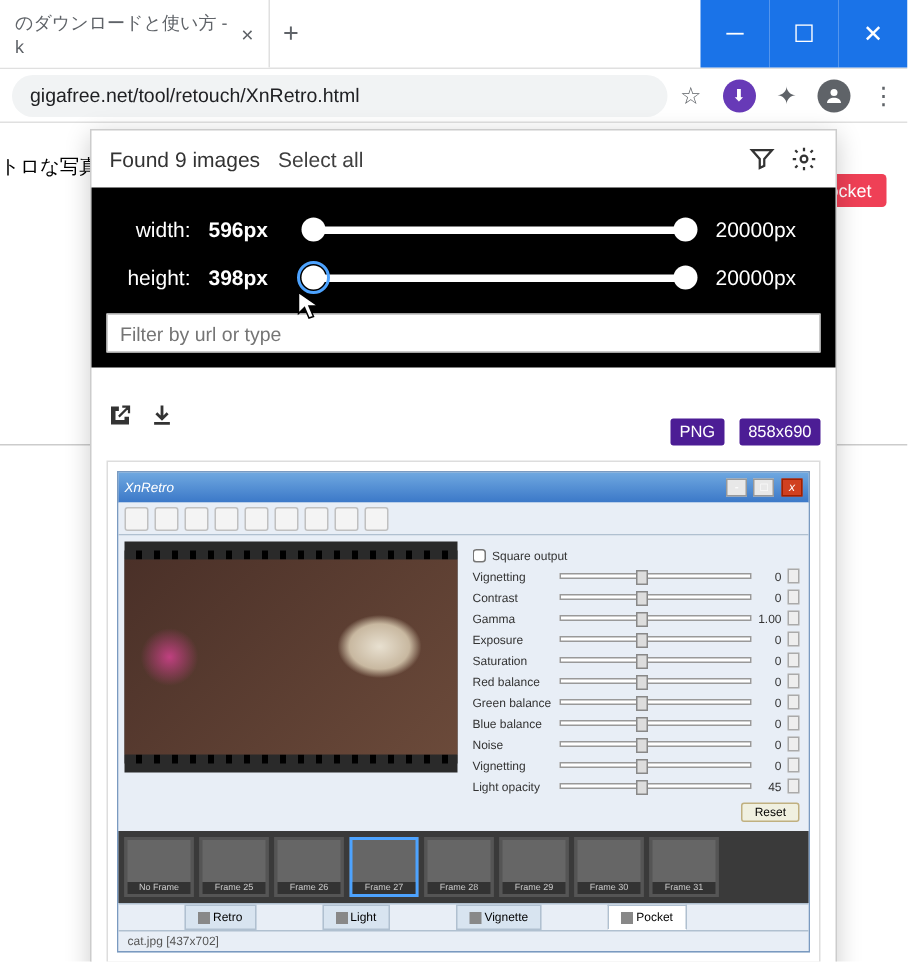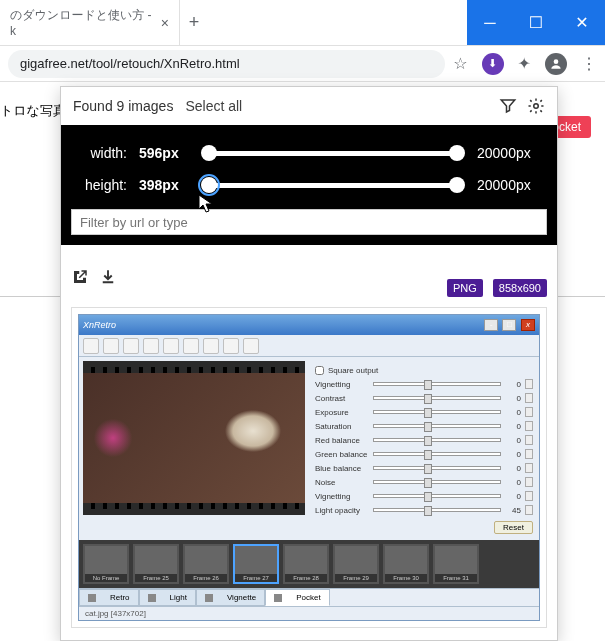--- a/index.html
+++ b/index.html
@@ -71,21 +71,21 @@
 .xn-props .prow .psl::after { content:''; position:absolute; width:6px; height:8px; background:#ddd; border:1px solid #888; top:-3px; left:40%; }
 .xn-props .prow .pval { width:16px; text-align:right; }
 .xn-props .prow .pstep { width:8px; height:10px; background:#eee; border:1px solid #aaa; }
 .xn-reset { margin-top:4px; text-align:right; }
 .xn-reset button { font-size:8px; padding:1px 8px; background:#f0f0e0; border:1px solid #c0b080; border-radius:2px; }
 .xn-frames { height: 48px; background: #3a3a3a; display:flex; gap:4px; padding:4px; overflow:hidden; }
 .xn-frames .fr { width:46px; background:#666; border:2px solid #555; position:relative; font-size:6px; color:#ccc; }
 .xn-frames .fr.sel { border-color:#4da3ff; }
 .xn-frames .fr .frlbl { position:absolute; bottom:0; left:0; right:0; background:rgba(0,0,0,0.5); text-align:center; padding:1px 0; }
 .xn-tabs { height:18px; background:#e8eef6; display:flex; gap:0; font-size:8px; border-top:1px solid #b0c0d0; }
-.xn-tabs .xtab { padding:0 8px; border:1px solid #b0c0d0; background:#d8e4f0; display:flex; align-items:center; gap:14px; }
+.xn-tabs .xtab { padding:0 8px; border:1px solid #b0c0d0; background:#d8e4f0; display:flex; align-items:center; gap:2px;margin-left:44px; }
 .xn-tabs .xtab.active { background:#fff; border-bottom-color:#fff; }
 .xn-status { height:14px; background:#e8eef6; padding:0 6px; font-size:8px; color:#555; border-top:1px solid #b0c0d0; display:flex; align-items:center; }
 
 .pocket { position: absolute; top: 116px; right: 14px; background: #ef4056; color: #fff; font-size: 12px; padding: 4px 10px 4px 6px; border-radius: 3px; display: flex; align-items: center; gap: 4px; z-index: 5; }
 .pocket svg { width: 14px; height: 14px; }
 
 .footer-date { position: absolute; bottom: 6px; left: 120px; font-size: 12px; color: #666; display: flex; align-items: center; gap: 8px; }
 .footer-date .dlbl { color: #333; }
 
 .cursor { position: absolute; top: 194px; left: 198px; z-index: 50; pointer-events:none; }
@@ -232,20 +232,26 @@
                   <span class="pval">0</span>
                   <span class="pstep"></span>
                 </div>
                 <div class="prow">
                   <span class="plbl">Contrast</span>
                   <div class="psl"></div>
                   <span class="pval">0</span>
                   <span class="pstep"></span>
                 </div>
                 <div class="prow">
+                  <span class="plbl">Gamma</span>
+                  <div class="psl"></div>
+                  <span class="pval">1.00</span>
+                  <span class="pstep"></span>
+                </div>
+                <div class="prow">
                   <span class="plbl">Exposure</span>
                   <div class="psl"></div>
                   <span class="pval">0</span>
                   <span class="pstep"></span>
                 </div>
                 <div class="prow">
                   <span class="plbl">Saturation</span>
                   <div class="psl"></div>
                   <span class="pval">0</span>
                   <span class="pstep"></span>

